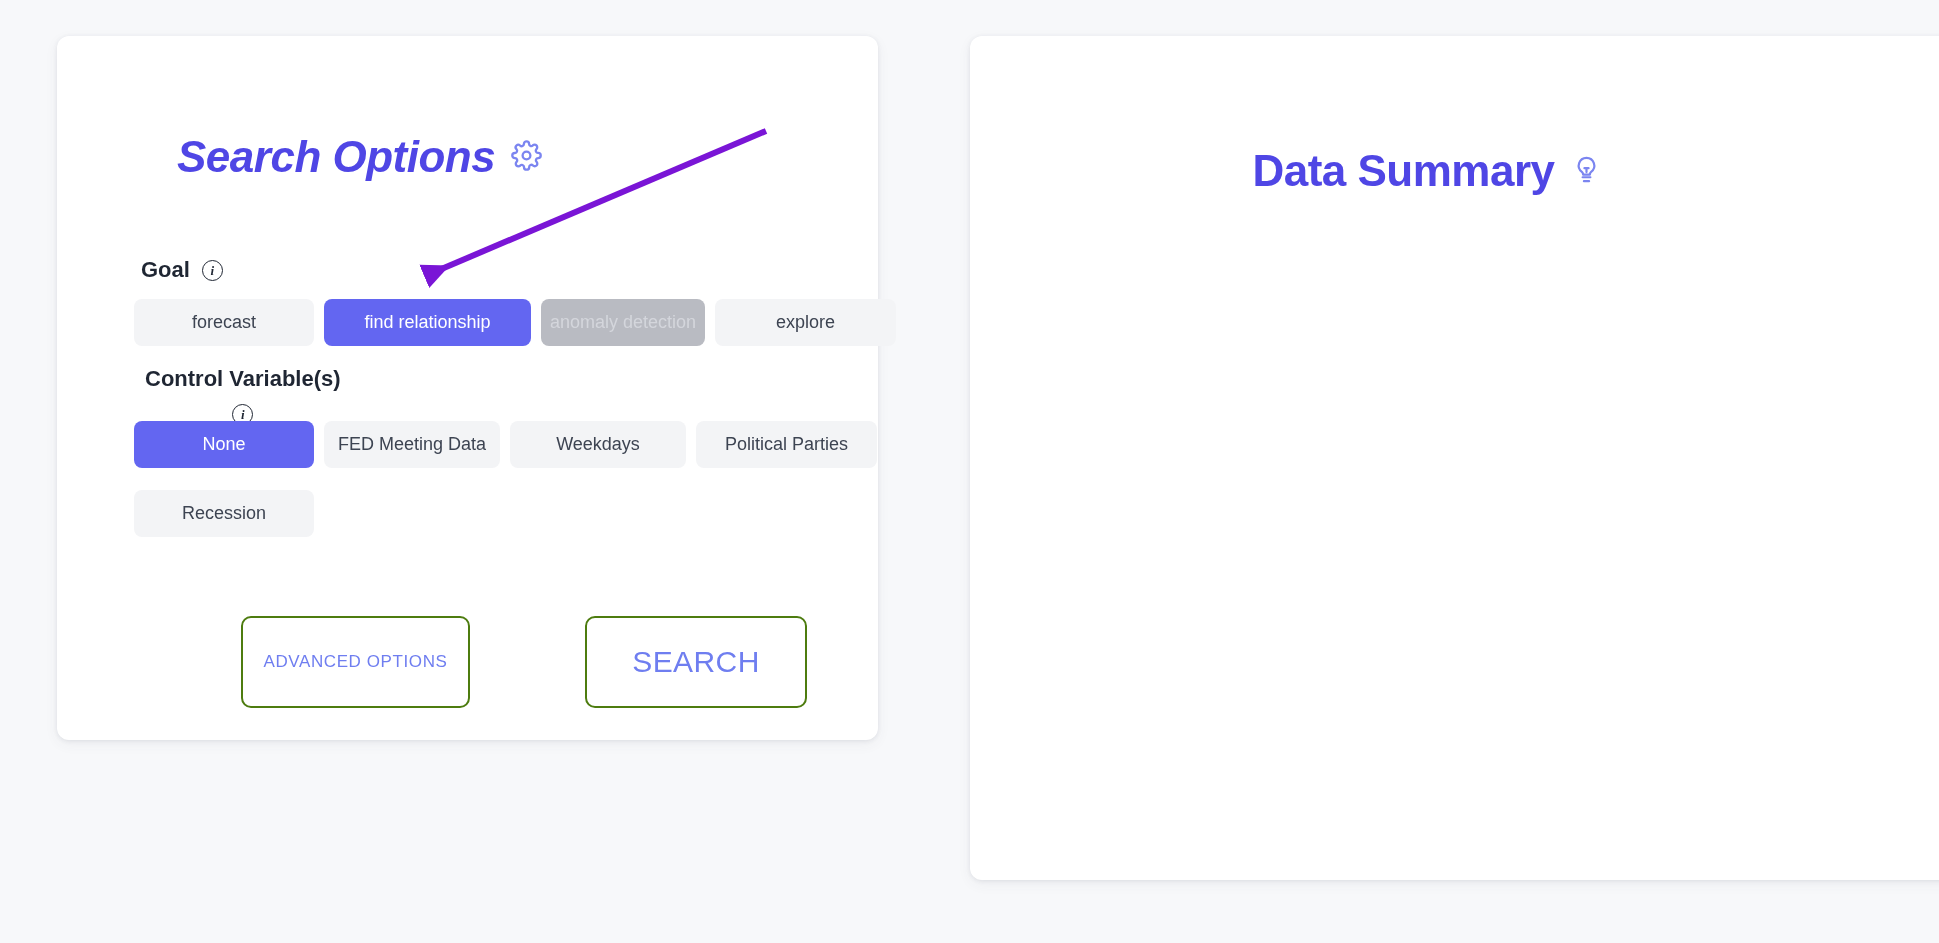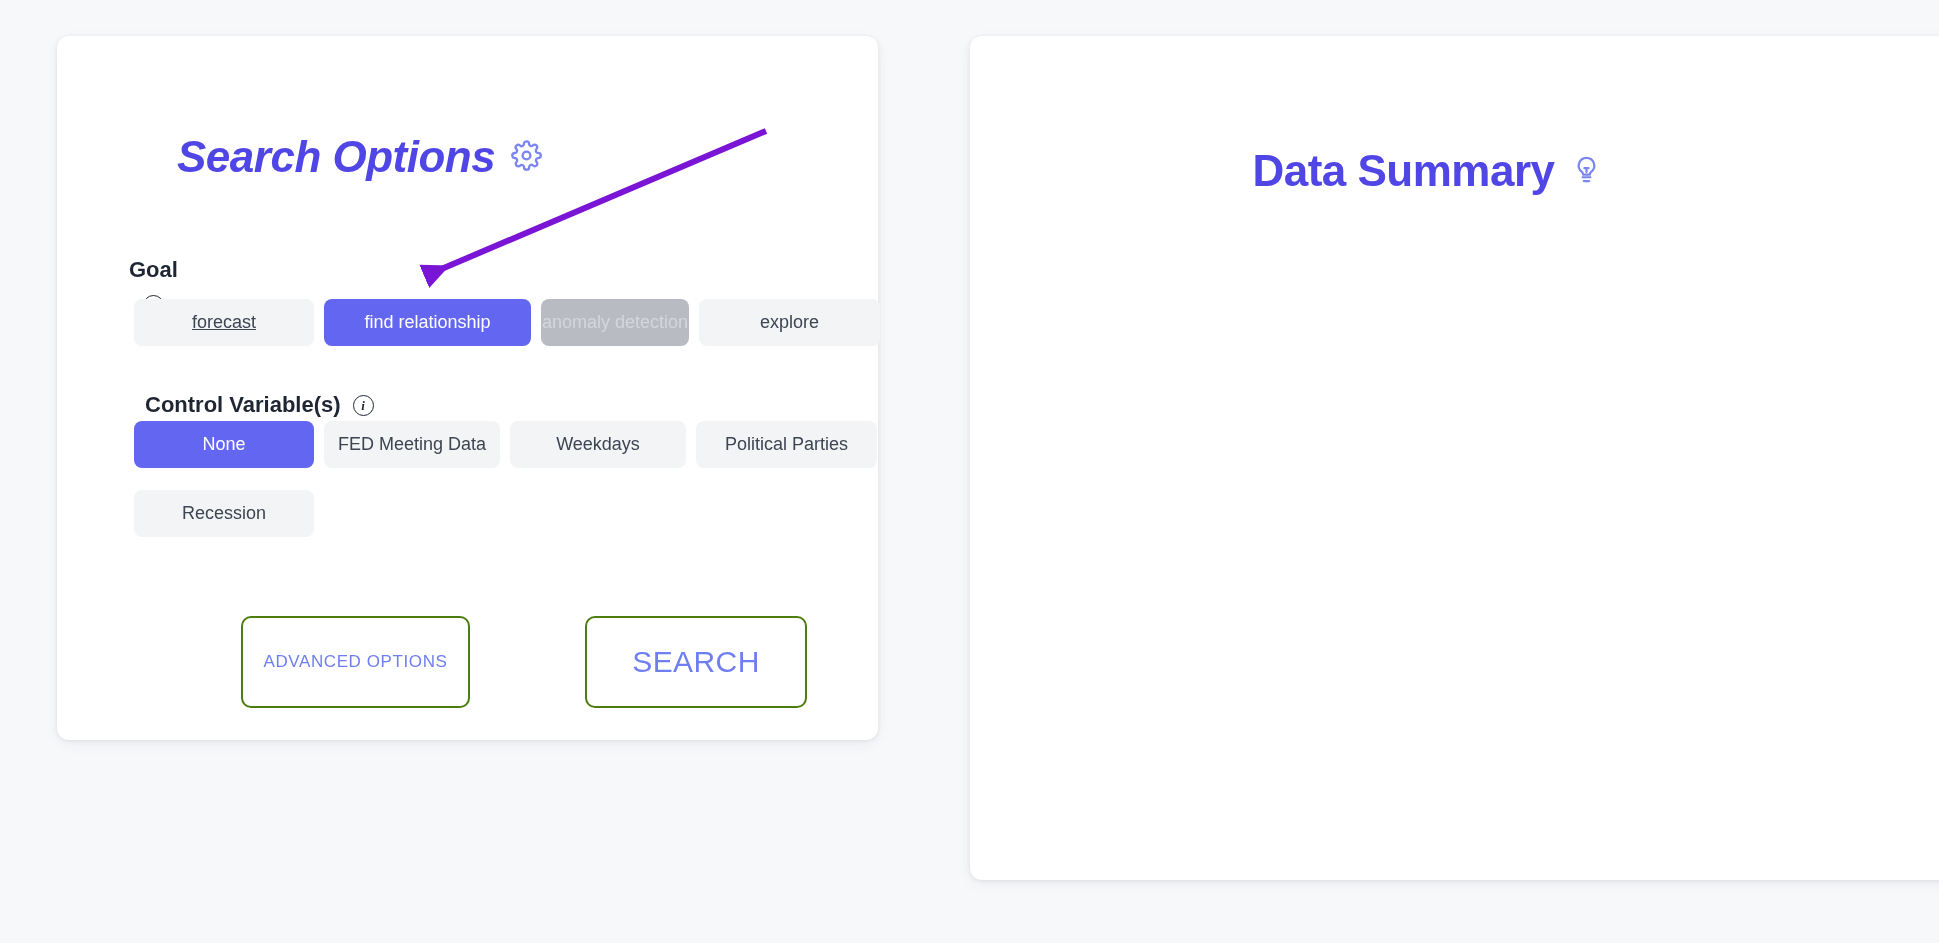--- a/index.html
+++ b/index.html
@@ -76,22 +76,22 @@
   
   .section-label {
     position: absolute;
     display: flex;
     align-items: center;
     gap: 12px;
     font-size: 22px;
     font-weight: 700;
     color: #1f2633;
   }
-  #goal-label { left: 72px; top: 221px; flex-direction: column; }
-  #control-label { left: 88px; top: 356px; }
+  #goal-label { left: 84px; top: 221px; }
+  #control-label { left: 88px; top: 330px; flex-direction: column; }
 
   .info-icon {
     width: 21px;
     height: 21px;
     border-radius: 50%;
     border: 1.6px solid #1f2633;
     display: inline-flex;
     align-items: center;
     justify-content: center;
     font-size: 13px;
@@ -131,23 +131,23 @@
   .chip.selected {
     background: #6366f1;
     color: #ffffff;
   }
   .chip.disabled {
     background: #b9bbc2;
     color: #d4d6dc;
     cursor: default;
   }
 
-  .w-forecast  { width: 180px; text-decoration: underline; }
+  .w-forecast  { width: 180px; }
   .w-findrel   { width: 207px; padding-left: 10px; }
-  .w-anomaly   { width: 148px; text-align: right; }
+  .w-anomaly   { width: 164px; text-align: right; }
   .w-explore   { width: 181px; }
   .w-none      { width: 180px; }
   .w-fed       { width: 176px; }
   .w-weekdays  { width: 176px; }
   .w-political { width: 181px; }
   .w-recession { width: 180px; }
   .w-custom    { width: 176px; }
 
   
   .outline-btn {

